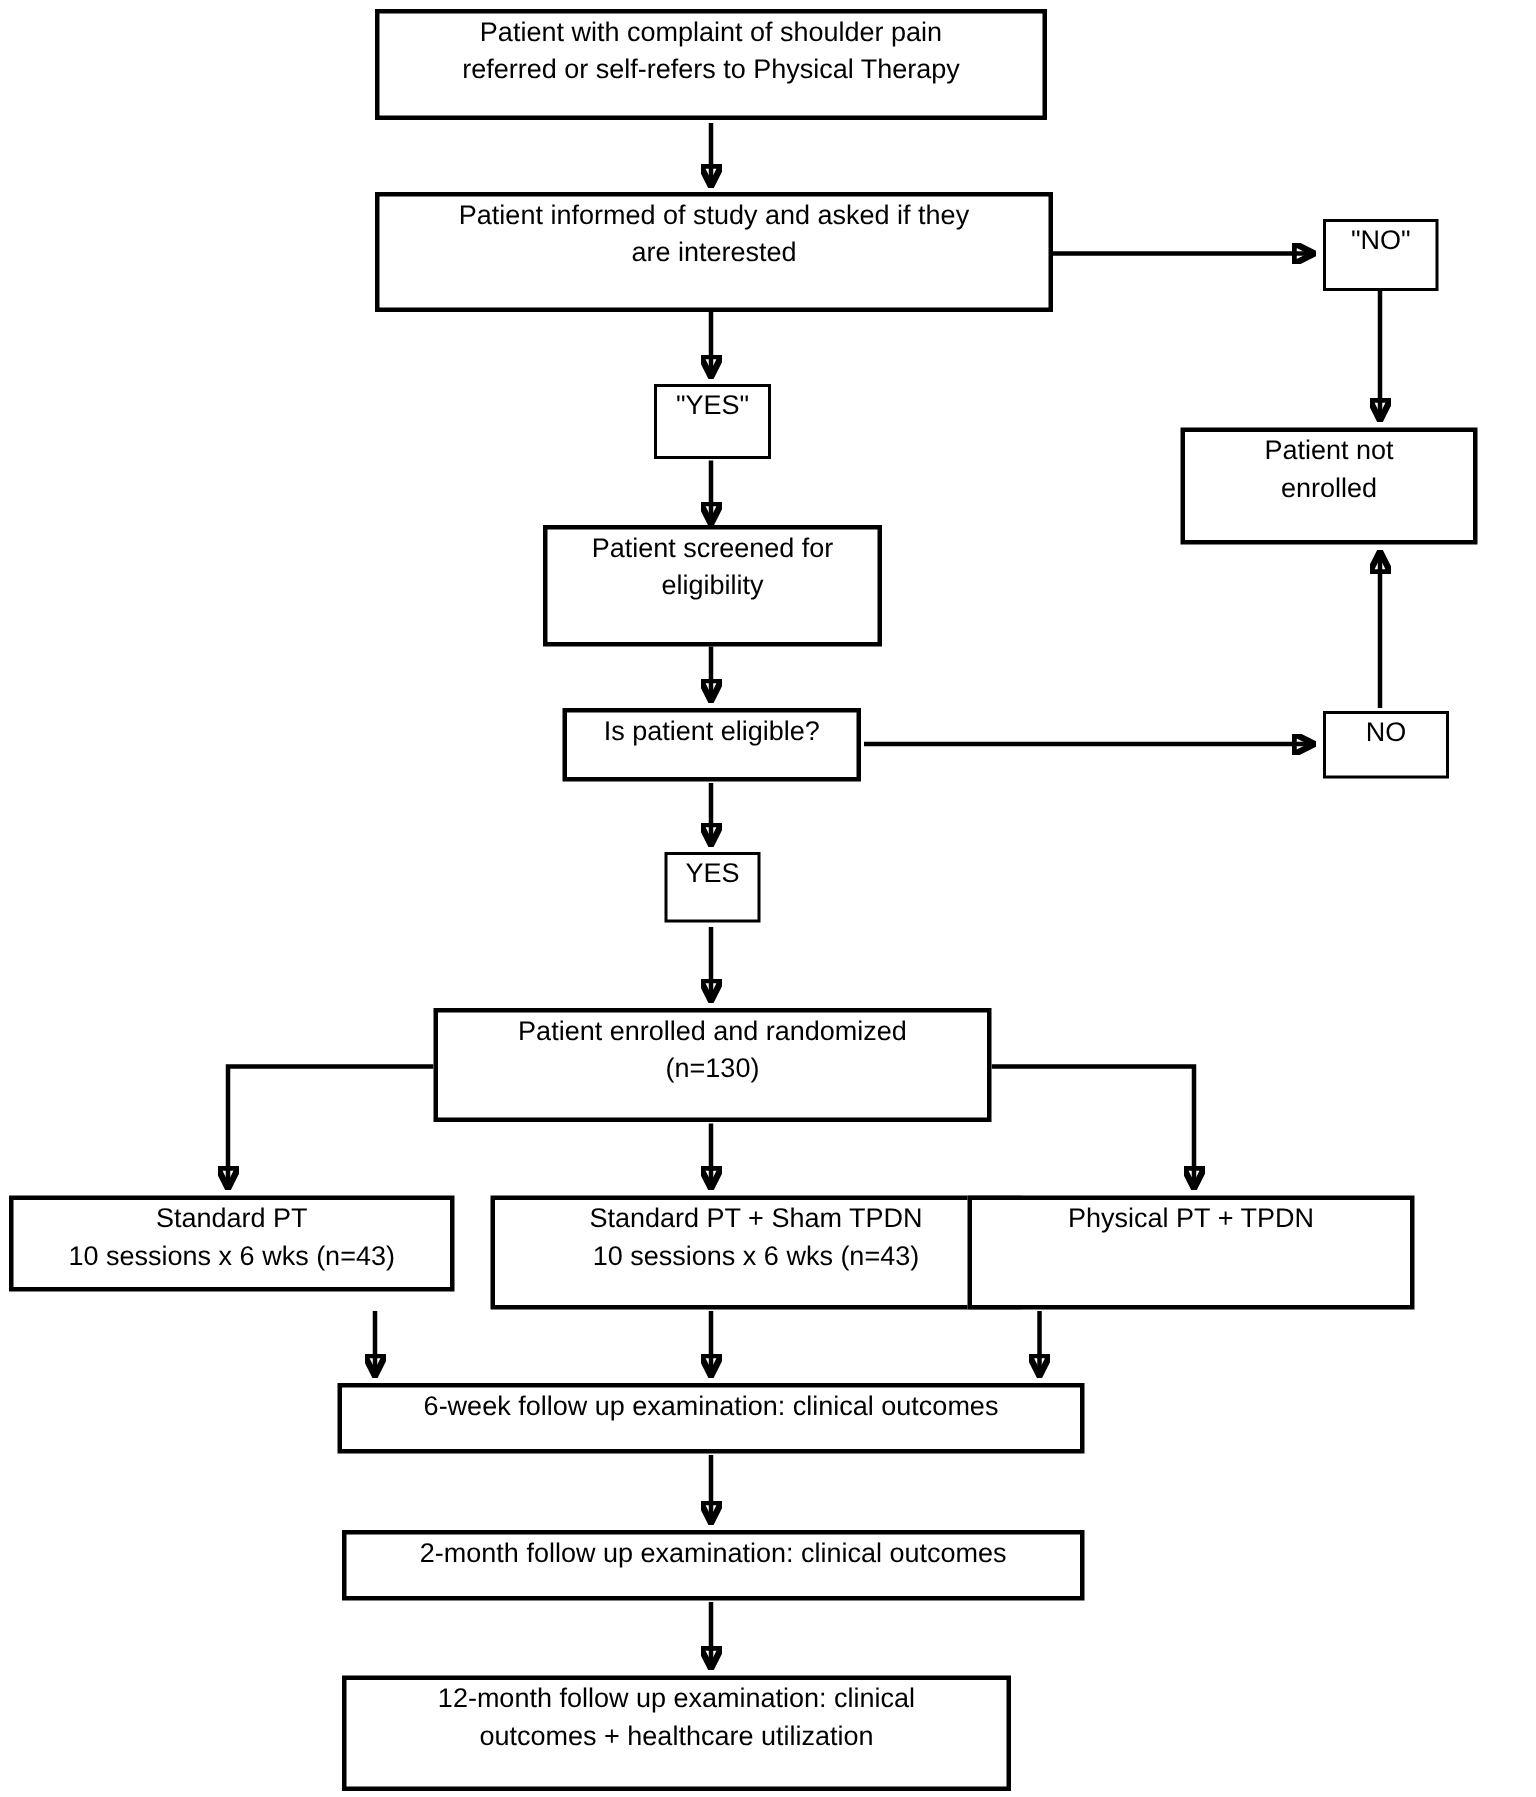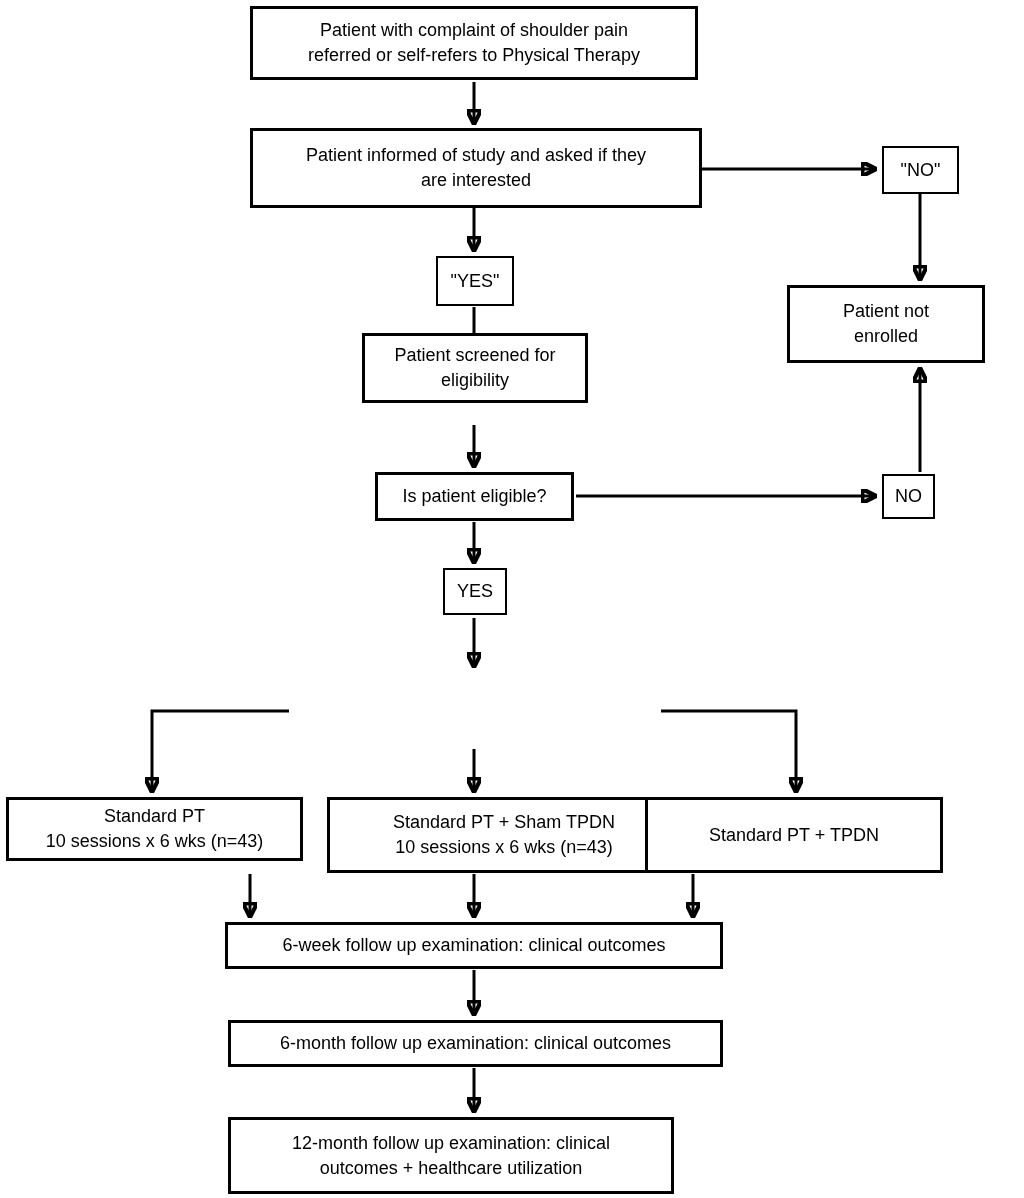--- a/index.html
+++ b/index.html
@@ -30,21 +30,20 @@
     fill: none;
   }
   .box {
     position: absolute;
     box-sizing: border-box;
     background: #ffffff;
     border: 3px solid #000000;
     display: flex;
     flex-direction: column;
     align-items: center;
-    justify-content: center;
     text-align: center;
     font-size: 18px;
     line-height: 25px;
     white-space: nowrap;
   }
   .box.sm {
     border-width: 2px;
   }
   .ln { display: block; }
 </style>
@@ -95,58 +94,62 @@
 
   <div class="box" style="left:787px;top:285px;width:198px;height:78px">
     <span class="ln">Patient not</span>
     <span class="ln">enrolled</span>
   </div>
 
   <div class="box sm" style="left:436px;top:256px;width:78px;height:50px">
     <span class="ln">"YES"</span>
   </div>
 
-  <div class="box" style="left:362px;top:333px;width:226px;height:70px">
+  <div class="box" style="left:362px;top:350px;width:226px;height:81px">
     <span class="ln">Patient screened for</span>
     <span class="ln">eligibility</span>
   </div>
 
   <div class="box" style="left:375px;top:472px;width:199px;height:49px">
     <span class="ln">Is patient eligible?</span>
   </div>
 
-  <div class="box sm" style="left:882px;top:474px;width:53px;height:45px">
+  <div class="box sm" style="left:882px;top:474px;width:84px;height:45px">
     <span class="ln">NO</span>
   </div>
 
   <div class="box sm" style="left:443px;top:568px;width:64px;height:47px">
     <span class="ln">YES</span>
   </div>
 
+  <div class="box" style="left:289px;top:672px;width:372px;height:76px">
+    <span class="ln">Patient enrolled and randomized</span>
+    <span class="ln">(n=130)</span>
+  </div>
 
   <div class="box" style="left:6px;top:797px;width:297px;height:64px">
     <span class="ln">Standard PT</span>
     <span class="ln">10 sessions x 6 wks (n=43)</span>
   </div>
 
   <div class="box" style="left:327px;top:797px;width:354px;height:76px">
     <span class="ln">Standard PT + Sham TPDN</span>
     <span class="ln">10 sessions x 6 wks (n=43)</span>
   </div>
 
   <div class="box" style="left:645px;top:797px;width:298px;height:76px">
-    <span class="ln">Standard PT + TPDN</span>
+    <span class="ln">Physical PT + TPDN</span>
   </div>
 
   <div class="box" style="left:225px;top:922px;width:498px;height:47px">
     <span class="ln">6-week follow up examination: clinical outcomes</span>
   </div>
 
   <div class="box" style="left:228px;top:1020px;width:495px;height:47px">
-    <span class="ln">6-month follow up examination: clinical outcomes</span>
+    <span class="ln">2-month follow up examination: clinical outcomes</span>
   </div>
 
   <div class="box" style="left:228px;top:1117px;width:446px;height:77px">
     <span class="ln">12-month follow up examination: clinical</span>
     <span class="ln">outcomes + healthcare utilization</span>
   </div>
 
 </div>
 
 </body></html>

